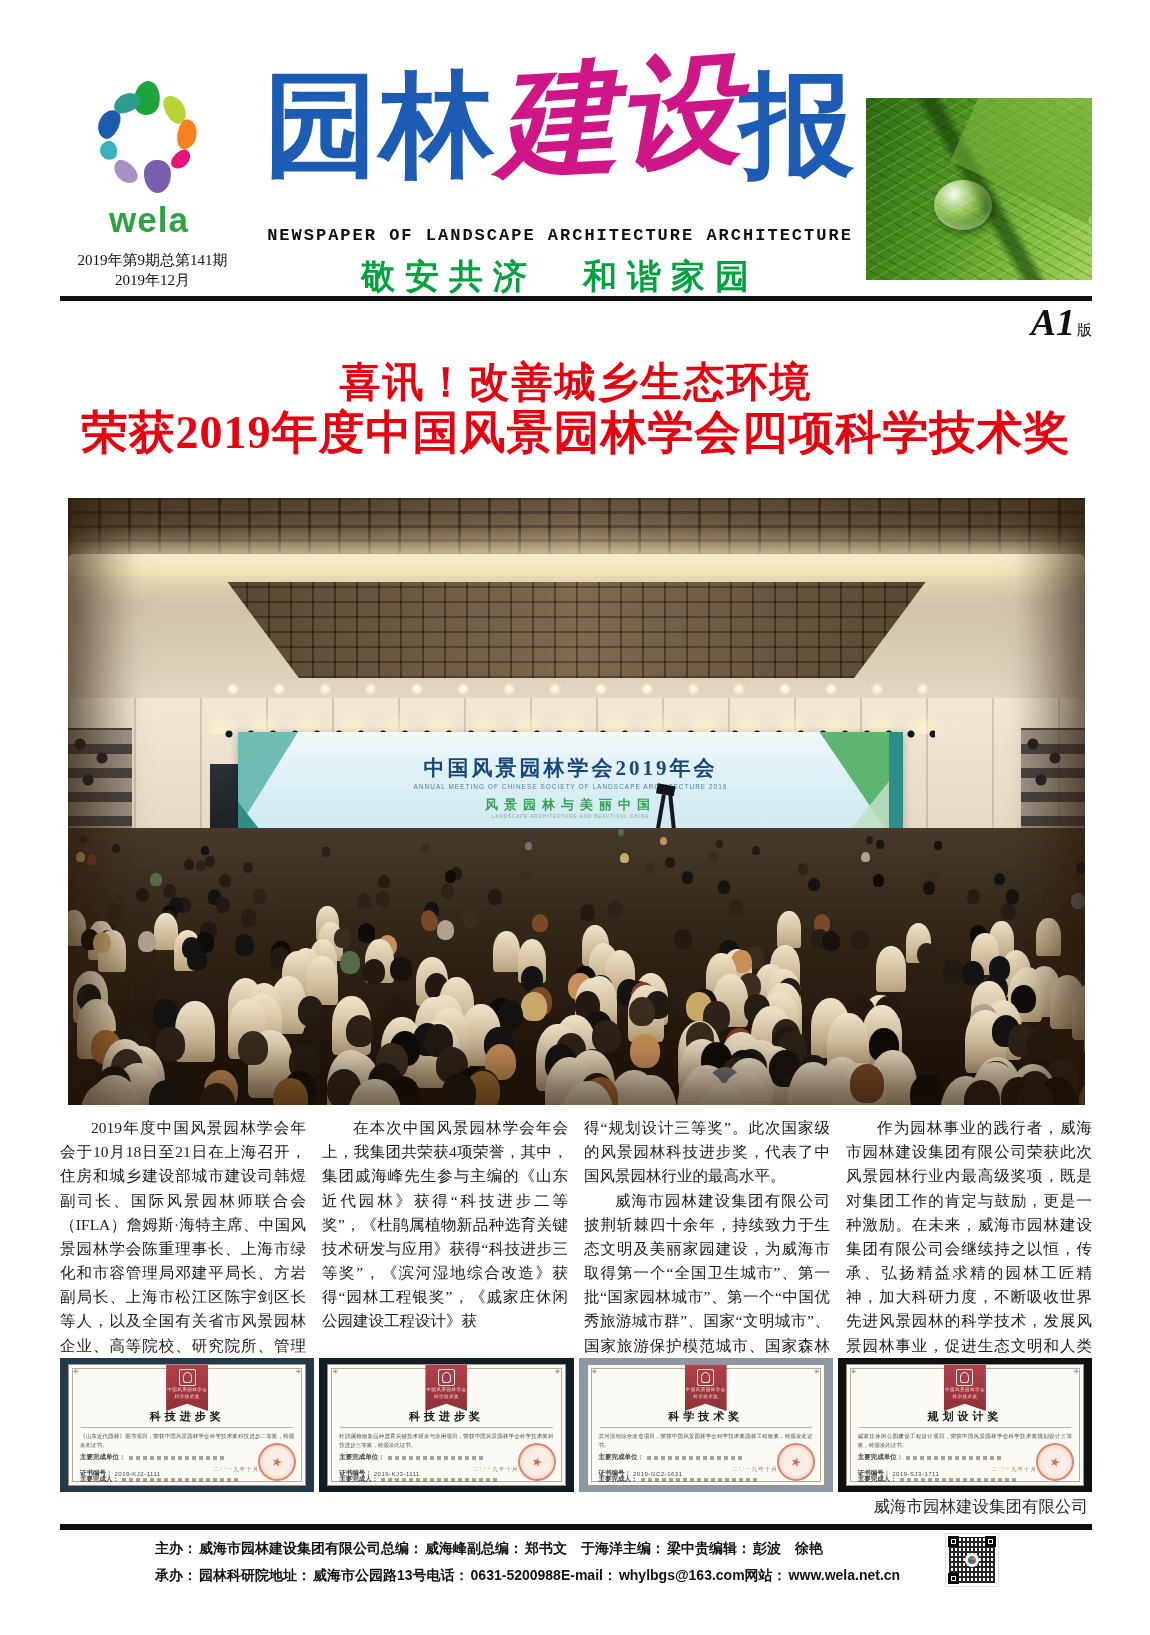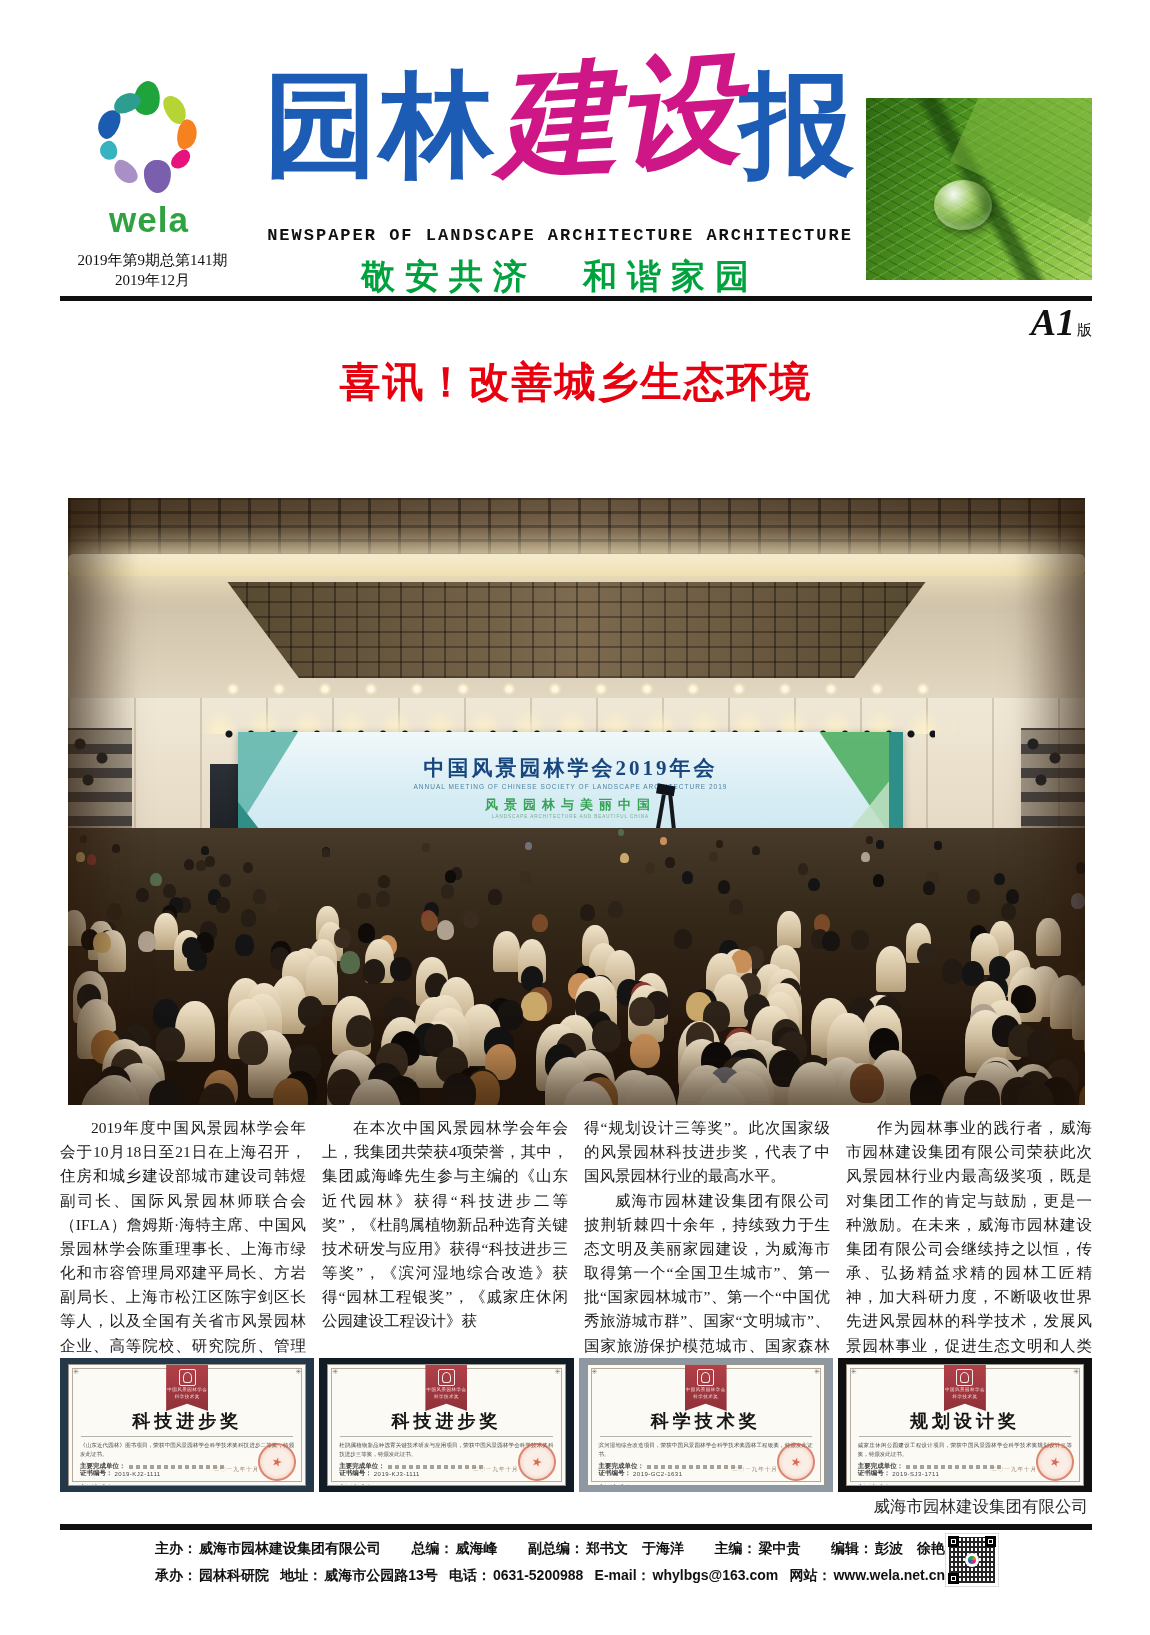--- a/index.html
+++ b/index.html
@@ -142,21 +142,21 @@
   .cert::before{content:"✳";left:4px;}
   .cert::after{content:"✳";right:4px;}
   .ribbon{position:absolute;top:0;left:50%;transform:translateX(-50%);width:42px;height:46px;z-index:2;
           background:linear-gradient(180deg,#b24048,#8f3139);
           clip-path:polygon(0 0,100% 0,100% 100%,50% 84%,0 100%);
           display:flex;flex-direction:column;align-items:center;padding-top:4px;box-sizing:border-box;}
   .emblem{width:15px;height:15px;border:1px solid rgba(255,255,255,.9);border-radius:2px;position:relative;margin-bottom:1px;}
   .emblem::before{content:"";position:absolute;left:3px;right:3px;top:2px;bottom:2px;
                   border:1px solid rgba(255,255,255,.9);border-radius:50% 50% 3px 3px;}
   .badge-t{font-size:4.5px;color:#f7dede;letter-spacing:.5px;line-height:1.5;white-space:nowrap;}
-  .cert-title{margin-top:44px;text-align:center;font-size:18px;font-weight:bold;letter-spacing:4px;color:#161616;
+  .cert-title{margin-top:44px;text-align:center;font-size:11px;font-weight:bold;letter-spacing:4px;color:#161616;
               font-family:"Liberation Serif",serif;}
   .cert-hr{height:1px;background:#8a8478;margin:3px 12px 4px;opacity:.6;}
   .cert-desc{font-size:5.5px;color:#4a4a4a;margin:0 11px;line-height:1.55;text-align:justify;}
   .cert-row{margin:4px 11px 0;display:flex;align-items:center;gap:3px;}
   .cert-row.people{margin-top:13px;}
   .cert-label{font-weight:bold;color:#3a3a3a;font-size:6.5px;flex:none;}
   .sq{display:inline-block;height:4px;opacity:.75;
       background-image:repeating-linear-gradient(90deg,#8d8478 0 4px,transparent 4px 7px);}
   .sq1{width:96px;}
   .sq3{width:118px;}
@@ -168,21 +168,21 @@
         box-shadow:inset 0 0 5px rgba(210,85,55,.35);
         background:radial-gradient(circle,rgba(230,120,80,.12),rgba(230,120,80,.03));}
   .seal-date{position:absolute;right:46px;bottom:12px;font-size:5.5px;color:#9a7f6a;letter-spacing:1px;}
 
   #cert-caption{position:absolute;left:60px;top:1496px;width:1028px;text-align:right;
                 font-size:16.5px;color:#2a2a2a;}
 
   
   #footer{position:absolute;left:60px;top:1538px;width:1032px;height:70px;
           font-family:"Liberation Sans","DejaVu Sans",sans-serif;font-weight:bold;font-size:14px;color:#111;}
-  .f-line{position:absolute;left:95px;width:790px;display:flex;justify-content:space-between;white-space:nowrap;}
+  .f-line{position:absolute;left:95px;width:790px;display:flex;justify-content:flex-start;white-space:nowrap;}
   #footer-line1{top:2px;}
   #footer-line2{top:29px;}
   .f-label{margin-right:2px;}
   .qr{position:absolute;left:885px;top:-5px;width:52px;height:52px;background:#fff;border:1px solid #ddd;overflow:hidden;}
   .qr-noise{position:absolute;inset:3px;
     background-image:
       repeating-linear-gradient(90deg,#000 0 2px,transparent 2px 4px),
       repeating-linear-gradient(0deg,#000 0 2px,transparent 2px 5px);
     opacity:.85;}
   .qr .f{position:absolute;width:11px;height:11px;border:3px solid #000;background:#fff;box-sizing:border-box;}
@@ -229,20 +229,21 @@
       <div class="leaf-blade2"></div>
       <div class="drop"></div>
     </div>
   </header>
 
   <div class="rule rule1"></div>
   <div class="edition"><span class="ed-a1">A1</span><span class="ed-suffix">版</span></div>
 
   <h1 id="headline">
     <span class="hl1">喜讯！改善城乡生态环境</span>
+    <span class="hl2">荣获2019年度中国风景园林学会四项科学技术奖</span>
   </h1>
 
   <figure id="photo">
     <div class="ph-ceil-top"></div>
     <div class="ph-ceil-mid"></div>
     <div class="ph-glow1"></div>
     <div class="ph-coffer"></div>
     <div class="ph-dlrow"></div>
     <div class="ph-wall"></div>
     <div class="ph-cones"></div>

